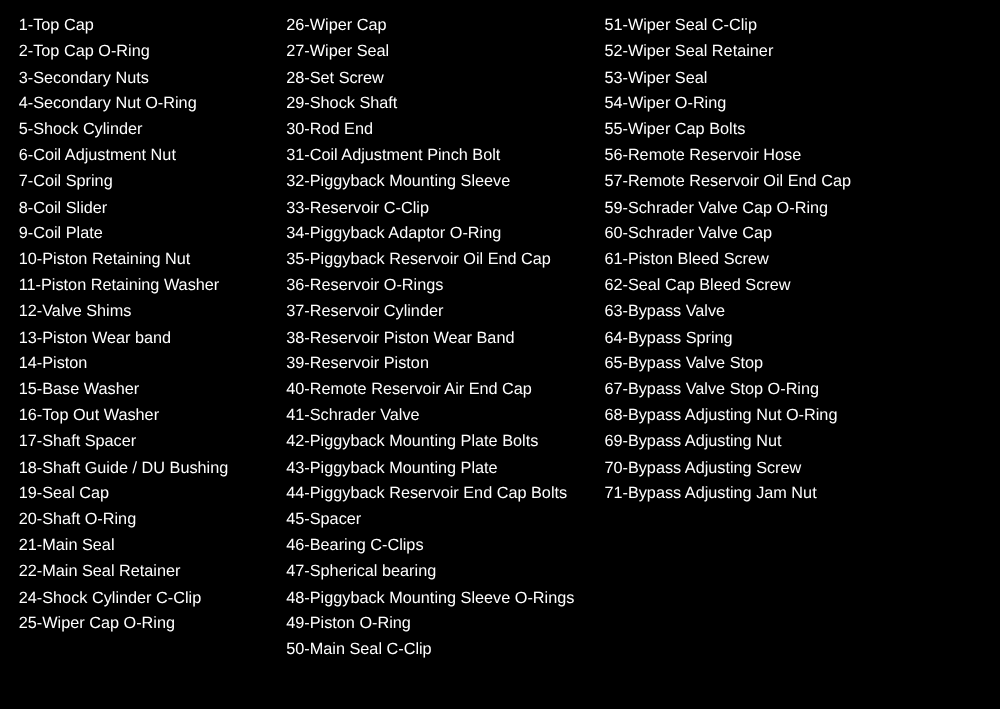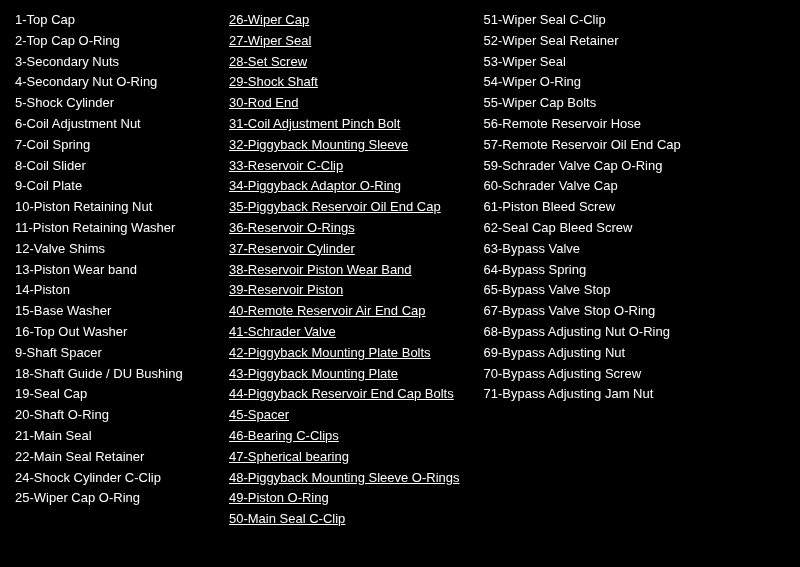--- a/index.html
+++ b/index.html
@@ -23,21 +23,20 @@
       display: flex;
       flex-direction: column;
       padding: 0 10px;
     }
     .column:first-child {
       padding-left: 0;
       min-width: 200px;
     }
     .column:nth-child(2) {
       min-width: 230px;
-      text-decoration: underline;
     }
     .column:nth-child(3) {
       min-width: 230px;
     }
     .item {
       line-height: 1.6;
       white-space: nowrap;
     }
   </style>
 </head>
@@ -54,21 +53,21 @@
       <div class="item">7-Coil Spring</div>
       <div class="item">8-Coil Slider</div>
       <div class="item">9-Coil Plate</div>
       <div class="item">10-Piston Retaining Nut</div>
       <div class="item">11-Piston Retaining Washer</div>
       <div class="item">12-Valve Shims</div>
       <div class="item">13-Piston Wear band</div>
       <div class="item">14-Piston</div>
       <div class="item">15-Base Washer</div>
       <div class="item">16-Top Out Washer</div>
-      <div class="item">9-Shaft Spacer</div>
+      <div class="item">17-Shaft Spacer</div>
       <div class="item">18-Shaft Guide / DU Bushing</div>
       <div class="item">19-Seal Cap</div>
       <div class="item">20-Shaft O-Ring</div>
       <div class="item">21-Main Seal</div>
       <div class="item">22-Main Seal Retainer</div>
       <div class="item">24-Shock Cylinder C-Clip</div>
       <div class="item">25-Wiper Cap O-Ring</div>
     </div>
     <div class="column">
       <div class="item">26-Wiper Cap</div>

